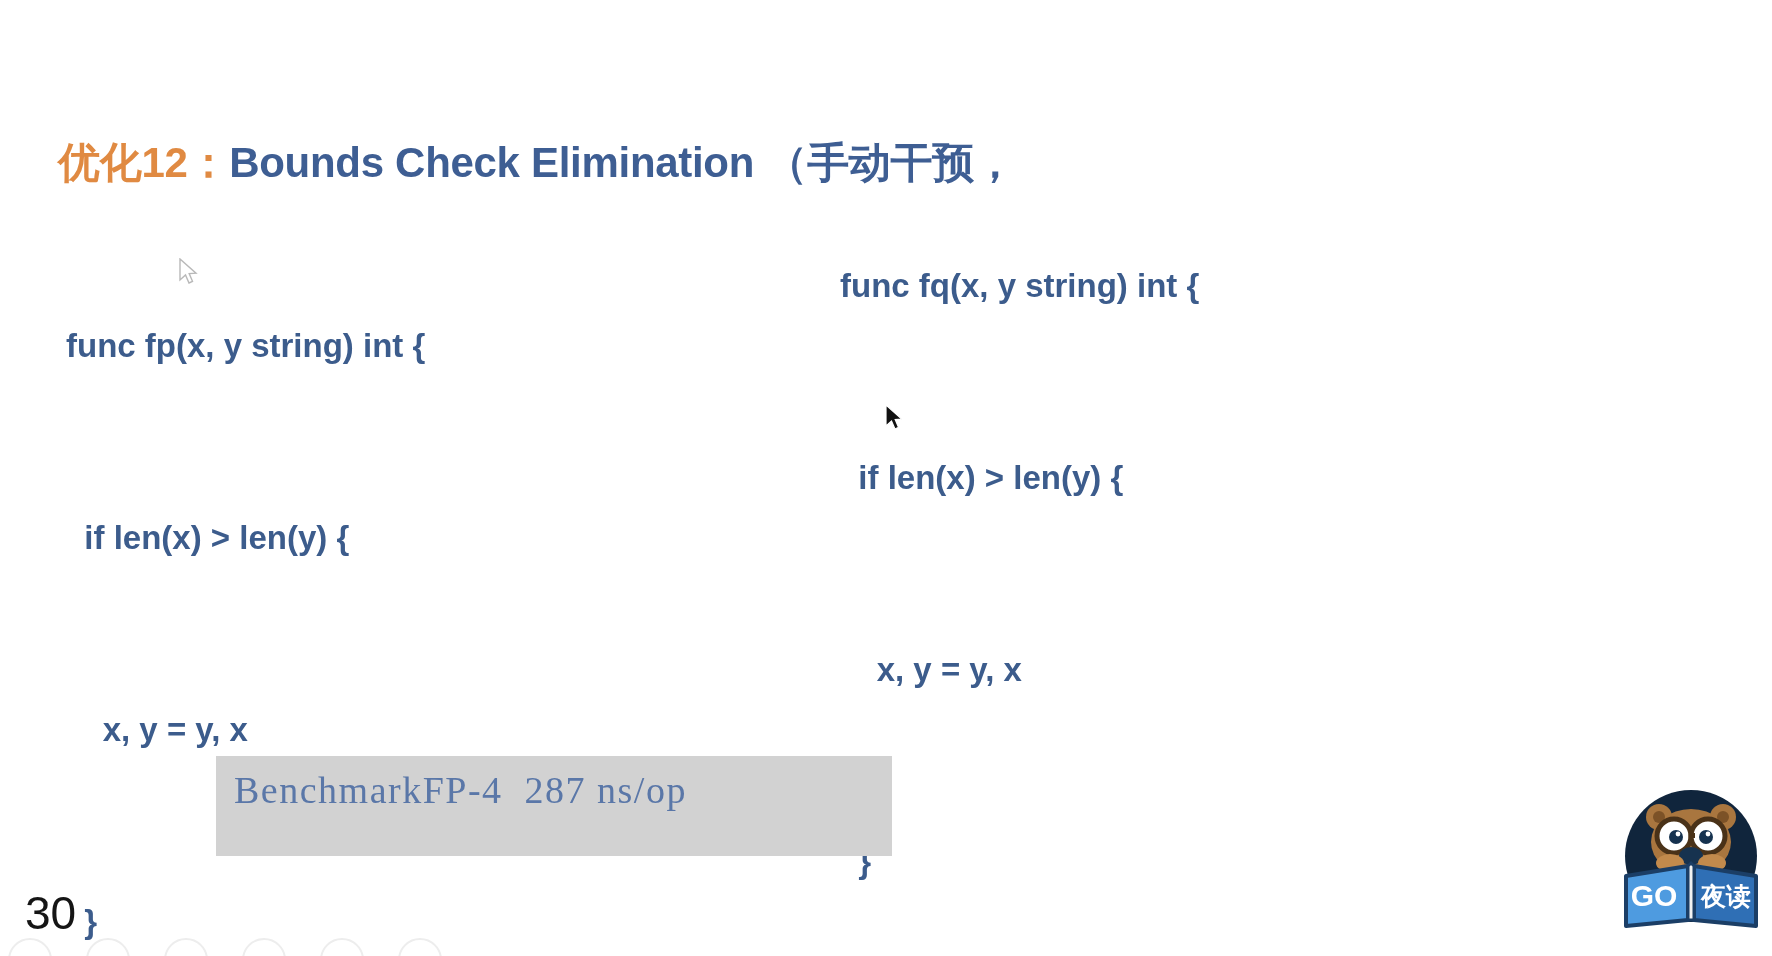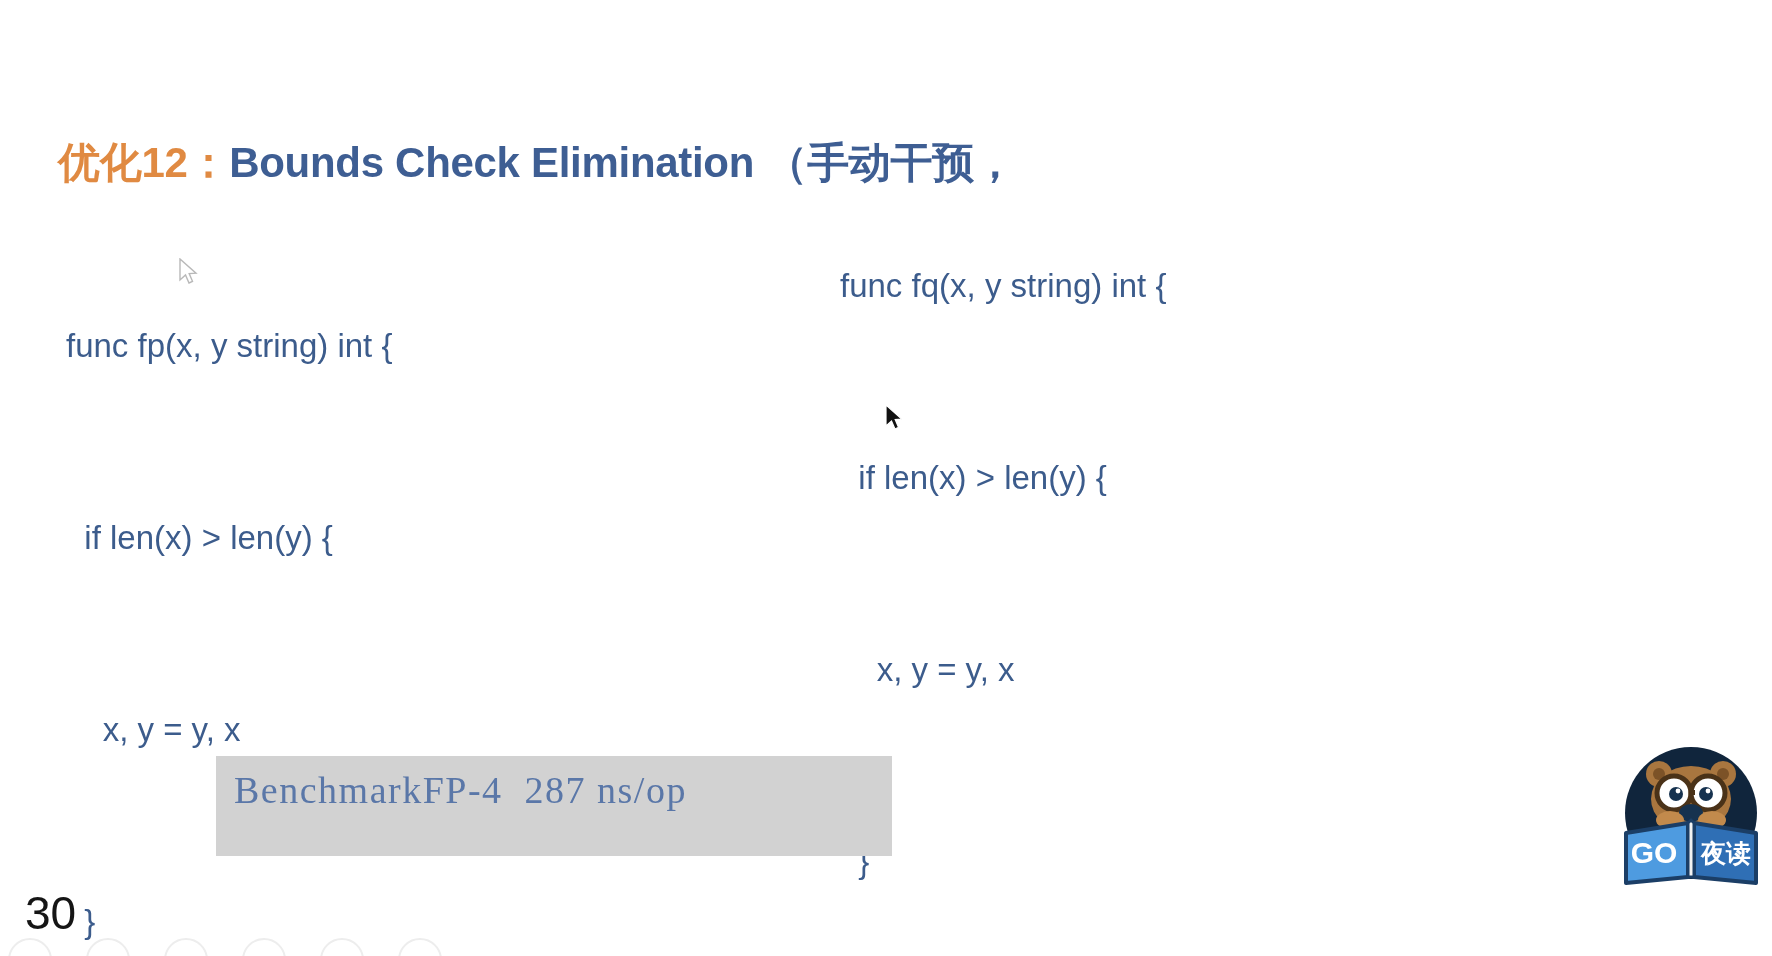--- a/index.html
+++ b/index.html
@@ -39,21 +39,21 @@
     position: absolute;
     font-family: "Liberation Sans", "DejaVu Sans", sans-serif;
     font-size: 33px;
     line-height: 64px;
     color: #3C5C8C;
     white-space: pre;
   }
   #code-left  { left: 66px;  top: 186px; width: 760px; }
   #code-right { left: 840px; top: 126px; width: 800px; }
 
-  .code-line { display: block; white-space: pre; }
+  .code-line { display: block; white-space: pre; font-weight: bold; }
 
   
   #benchmark-box {
     position: absolute;
     left: 216px;
     top: 756px;
     width: 676px;
     height: 100px;
     background: #D2D2D2;
     box-sizing: border-box;
@@ -77,21 +77,21 @@
     font-size: 46px;
     color: #151515;
     font-family: "Liberation Sans", "DejaVu Sans", sans-serif;
     line-height: 1;
   }
 
   
   #logo {
     position: absolute;
     left: 1616px;
-    top: 741px;
+    top: 784px;
     width: 150px;
     height: 150px;
   }
 
   
   .cursor { position: absolute; width: 22px; height: 30px; }
   #cursor-light { left: 178px; top: 258px; opacity: .55; }
   #cursor-dark  { left: 884px; top: 404px; }
 
   

